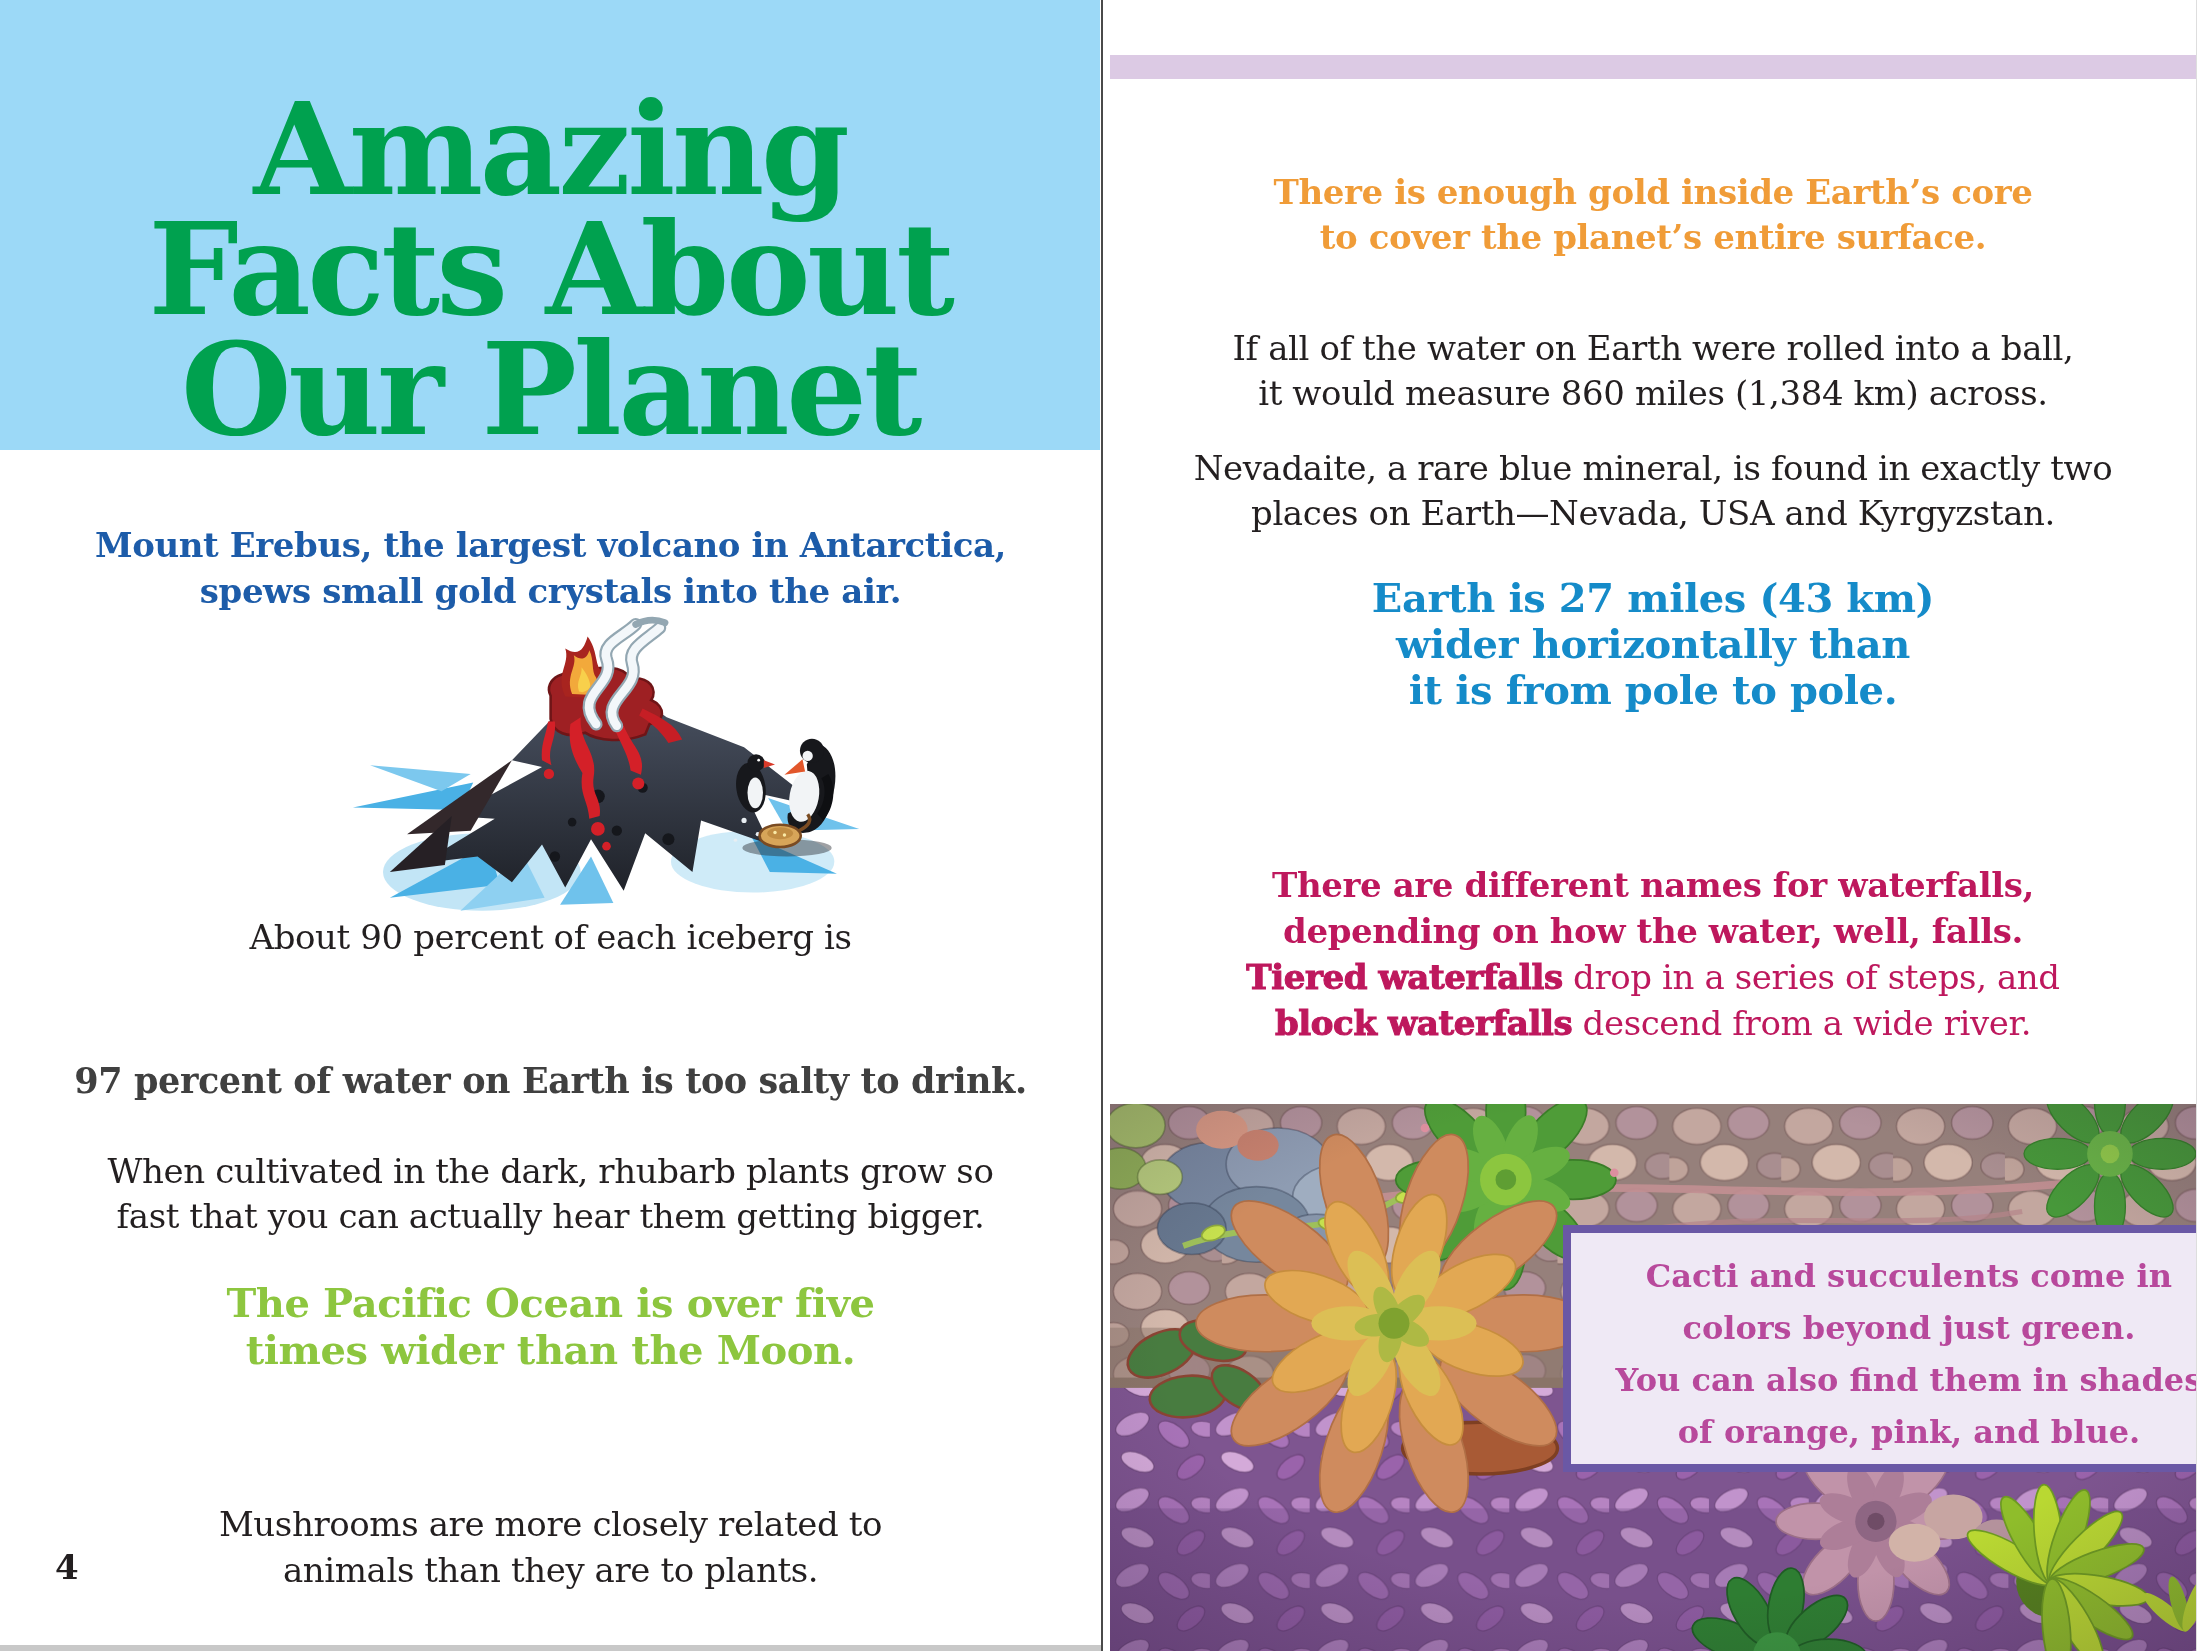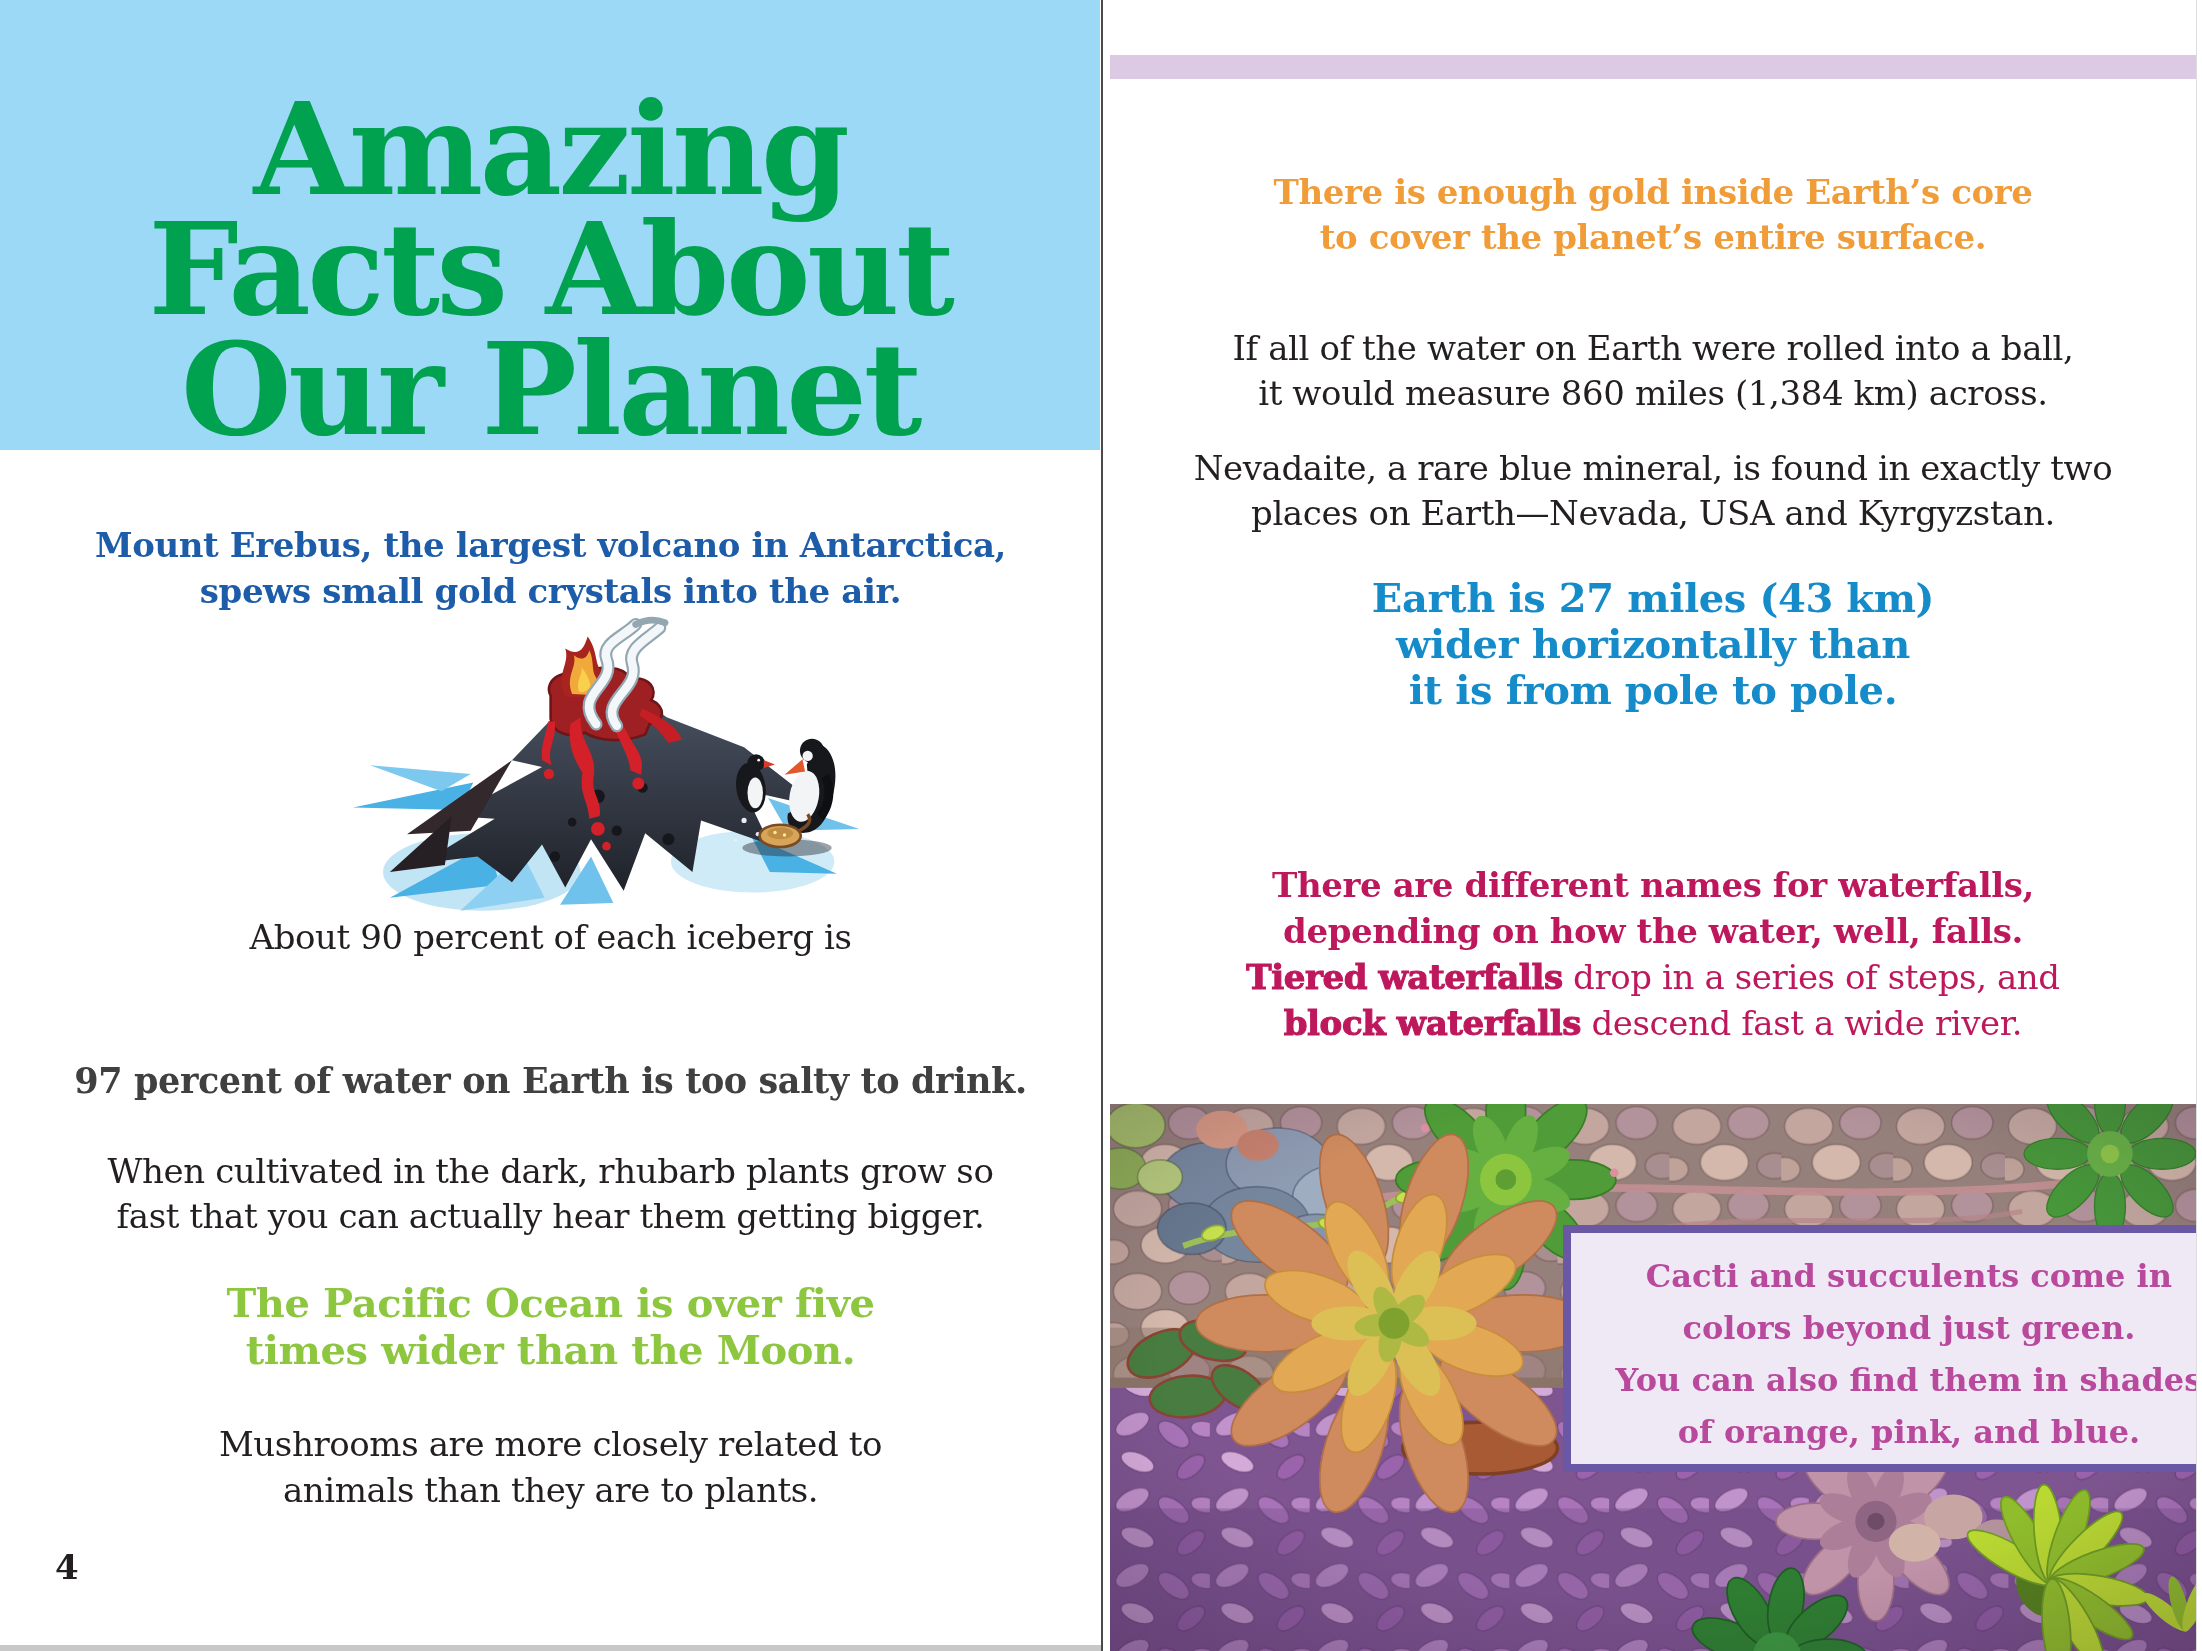--- a/index.html
+++ b/index.html
@@ -19,21 +19,21 @@
 
   .fact{position:absolute;left:0;width:100%;margin:0;text-align:center;letter-spacing:-0.4px;}
   .line{display:block;}
 
   
   .f-erebus{top:522px;font-size:34px;font-weight:bold;line-height:46px;color:#1d5ca9;}
   .f-iceberg{top:914px;font-size:34px;line-height:46px;color:#231f20;}
   .f-salty{top:1058px;font-size:35px;font-weight:bold;line-height:45px;color:#404040;}
   .f-rhubarb{top:1149px;font-size:34px;line-height:45px;color:#231f20;}
   .f-pacific{top:1279px;font-size:40px;font-weight:bold;line-height:47px;color:#8dc63f;}
-  .f-mushrooms{top:1421px;font-size:34px;line-height:46px;color:#231f20;}
+  .f-mushrooms{top:1501px;font-size:34px;line-height:46px;color:#231f20;}
   .page-number{position:absolute;left:55px;top:1547px;font-size:34px;font-weight:bold;color:#231f20;}
 
   .volcano{position:absolute;left:340px;top:614px;width:533px;height:301px;margin:0;}
 
   
   .lavender-bar{position:absolute;left:6.9px;top:55px;width:1086px;height:24px;background:#dccae4;}
   .f-gold{top:170px;font-size:34px;font-weight:bold;line-height:45px;color:#f09c38;}
   .f-waterball{top:310px;font-size:34px;line-height:45px;color:#231f20;margin-top:16px;}
   .f-nevadaite{top:446px;font-size:34px;line-height:45px;color:#231f20;}
   .f-earthwidth{top:575px;font-size:40px;font-weight:bold;line-height:46px;color:#158bc9;}
@@ -211,21 +211,21 @@
       <span class="line">Earth is 27 miles (43 km)</span>
       <span class="line">wider horizontally than</span>
       <span class="line">it is from pole to pole.</span>
     </p>
 
 
     <p class="fact f-waterfalls">
       <span class="line">There are different names for waterfalls,</span>
       <span class="line">depending on how the water, well, falls.</span>
       <span class="line"><span class="lead">Tiered waterfalls</span><span class="rest"> drop in a series of steps, and</span></span>
-      <span class="line"><span class="lead">block waterfalls</span><span class="rest"> descend fast a wide river.</span></span>
+      <span class="line"><span class="lead">block waterfalls</span><span class="rest"> descend from a wide river.</span></span>
     </p>
 
     <figure class="photo">
       <svg viewBox="0 0 1262 637" preserveAspectRatio="xMidYMid slice">
         <defs>
           <pattern id="peb" width="130" height="96" patternUnits="userSpaceOnUse">
             <rect width="130" height="96" fill="#96807b"></rect>
             <g stroke="rgba(80,50,50,0.3)" stroke-width="2">
               <ellipse cx="32" cy="26" rx="28" ry="21" fill="#c3a79f"></ellipse>
               <ellipse cx="92" cy="22" rx="24" ry="19" fill="#b2929b"></ellipse>

